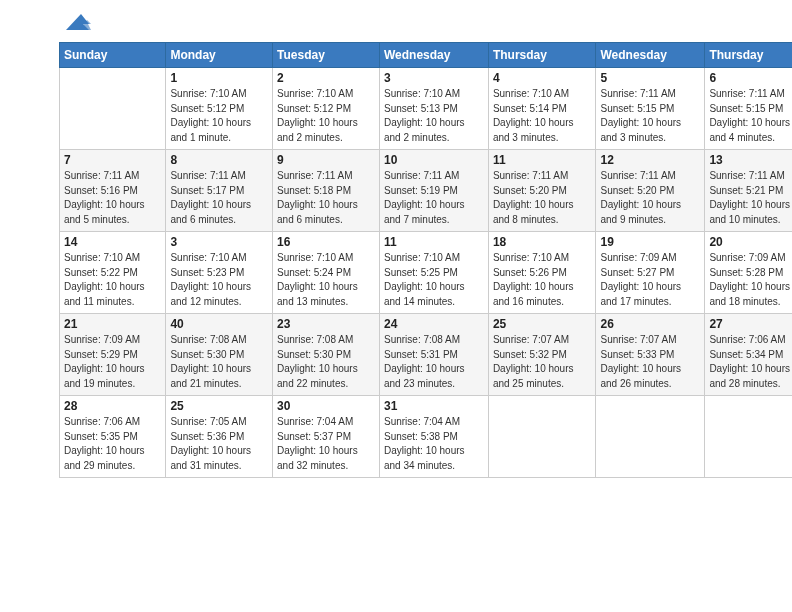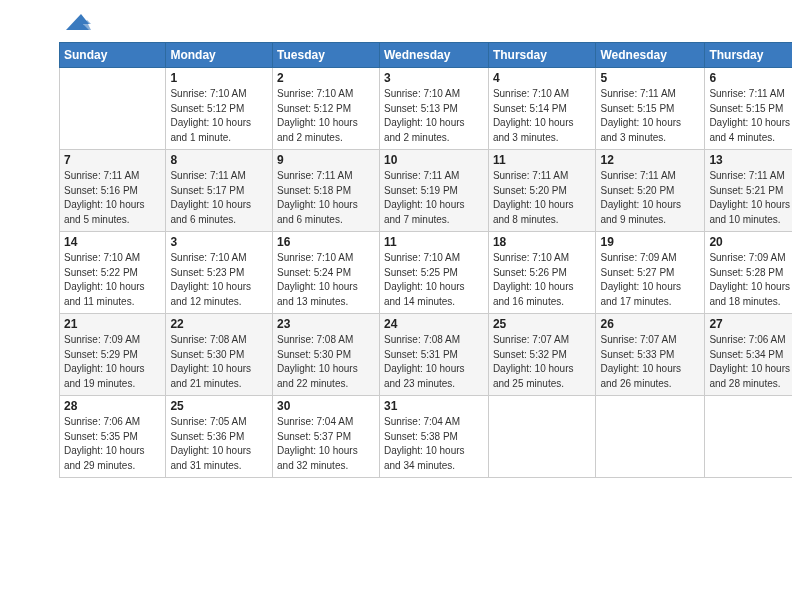--- a/index.html
+++ b/index.html
@@ -214,21 +214,21 @@
             <div class="day-num">20</div>
             <div class="day-info">Sunrise: 7:09 AM<br>Sunset: 5:28 PM<br>Daylight: 10 hours<br>and 18 minutes.</div>
           </td>
         </tr>
         <tr>
           <td>
             <div class="day-num">21</div>
             <div class="day-info">Sunrise: 7:09 AM<br>Sunset: 5:29 PM<br>Daylight: 10 hours<br>and 19 minutes.</div>
           </td>
           <td>
-            <div class="day-num">22</div>
+            <div class="day-num">40</div>
             <div class="day-info">Sunrise: 7:08 AM<br>Sunset: 5:30 PM<br>Daylight: 10 hours<br>and 21 minutes.</div>
           </td>
           <td>
             <div class="day-num">23</div>
             <div class="day-info">Sunrise: 7:08 AM<br>Sunset: 5:30 PM<br>Daylight: 10 hours<br>and 22 minutes.</div>
           </td>
           <td>
             <div class="day-num">24</div>
             <div class="day-info">Sunrise: 7:08 AM<br>Sunset: 5:31 PM<br>Daylight: 10 hours<br>and 23 minutes.</div>
           </td>

